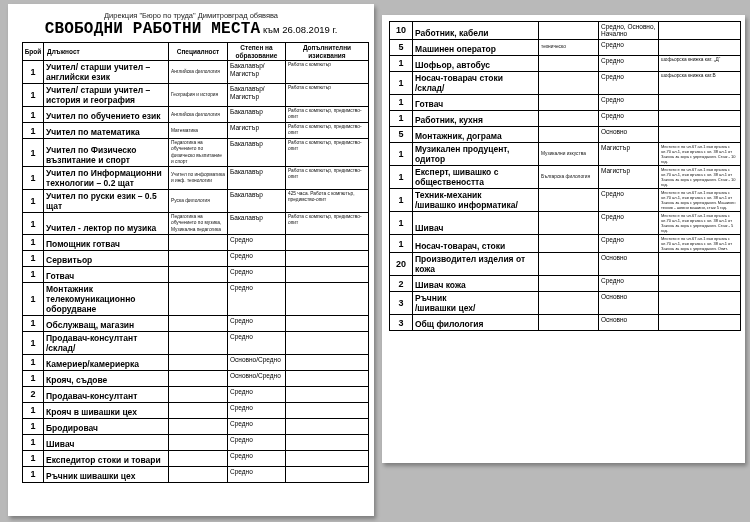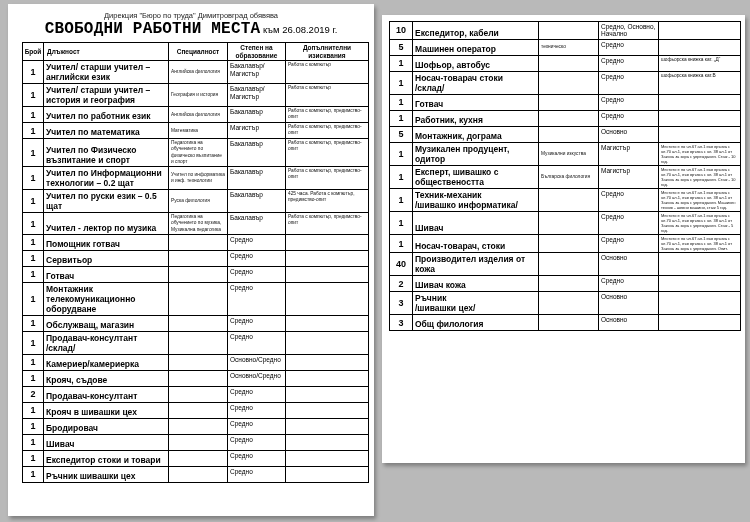--- a/index.html
+++ b/index.html
@@ -127,21 +127,21 @@
           <td class="col-count">1</td>
           <td class="col-position">Учител/ старши учител –
 история и география</td>
           <td class="col-specialty">География и история</td>
           <td class="col-degree">Бакалавър/
 Магистър</td>
           <td class="col-requirements">Работа с компютър</td>
         </tr>
         <tr>
           <td class="col-count">1</td>
-          <td class="col-position">Учител по работник език</td>
+          <td class="col-position">Учител по обучението език</td>
           <td class="col-specialty">Английска филология</td>
           <td class="col-degree">Бакалавър</td>
           <td class="col-requirements">Работа с компютър, предимство-опит</td>
         </tr>
         <tr>
           <td class="col-count">1</td>
           <td class="col-position">Учител по математика</td>
           <td class="col-specialty">Математика</td>
           <td class="col-degree">Магистър</td>
           <td class="col-requirements">Работа с компютър, предимство-опит</td>
@@ -287,21 +287,21 @@
     <colgroup>
       <col style="width:23px">
         <col style="width:126px">
         <col style="width:60px">
         <col style="width:60px">
         <col style="width:82px">
     </colgroup>
     <tbody id="tbody-right">
         <tr>
           <td class="col-count">10</td>
-          <td class="col-position">Експедитор, кабели</td>
+          <td class="col-position">Работник, кабели</td>
           <td class="col-specialty"></td>
           <td class="col-degree">Средно, Основно,
 Начално</td>
           <td class="col-requirements"></td>
         </tr>
         <tr>
           <td class="col-count">5</td>
           <td class="col-position">Машинен оператор</td>
           <td class="col-specialty">техническо</td>
           <td class="col-degree">Средно</td>
@@ -375,21 +375,21 @@
           <td class="col-requirements legal">Мястото е по чл.67 ал.1 във връзка с чл.70 ал.1, във връзка с чл. 38 ал.1 от Закона за хора с увреждания. Стаж - 5 год.</td>
         </tr>
         <tr>
           <td class="col-count">1</td>
           <td class="col-position">Носач-товарач, стоки</td>
           <td class="col-specialty"></td>
           <td class="col-degree">Средно</td>
           <td class="col-requirements legal">Мястото е по чл.67 ал.1 във връзка с чл.70 ал.1, във връзка с чл. 38 ал.1 от Закона за хора с увреждания. Опит.</td>
         </tr>
         <tr>
-          <td class="col-count">40</td>
+          <td class="col-count">20</td>
           <td class="col-position">Производител изделия от
 кожа</td>
           <td class="col-specialty"></td>
           <td class="col-degree">Основно</td>
           <td class="col-requirements"></td>
         </tr>
         <tr>
           <td class="col-count">2</td>
           <td class="col-position">Шивач кожа</td>
           <td class="col-specialty"></td>

